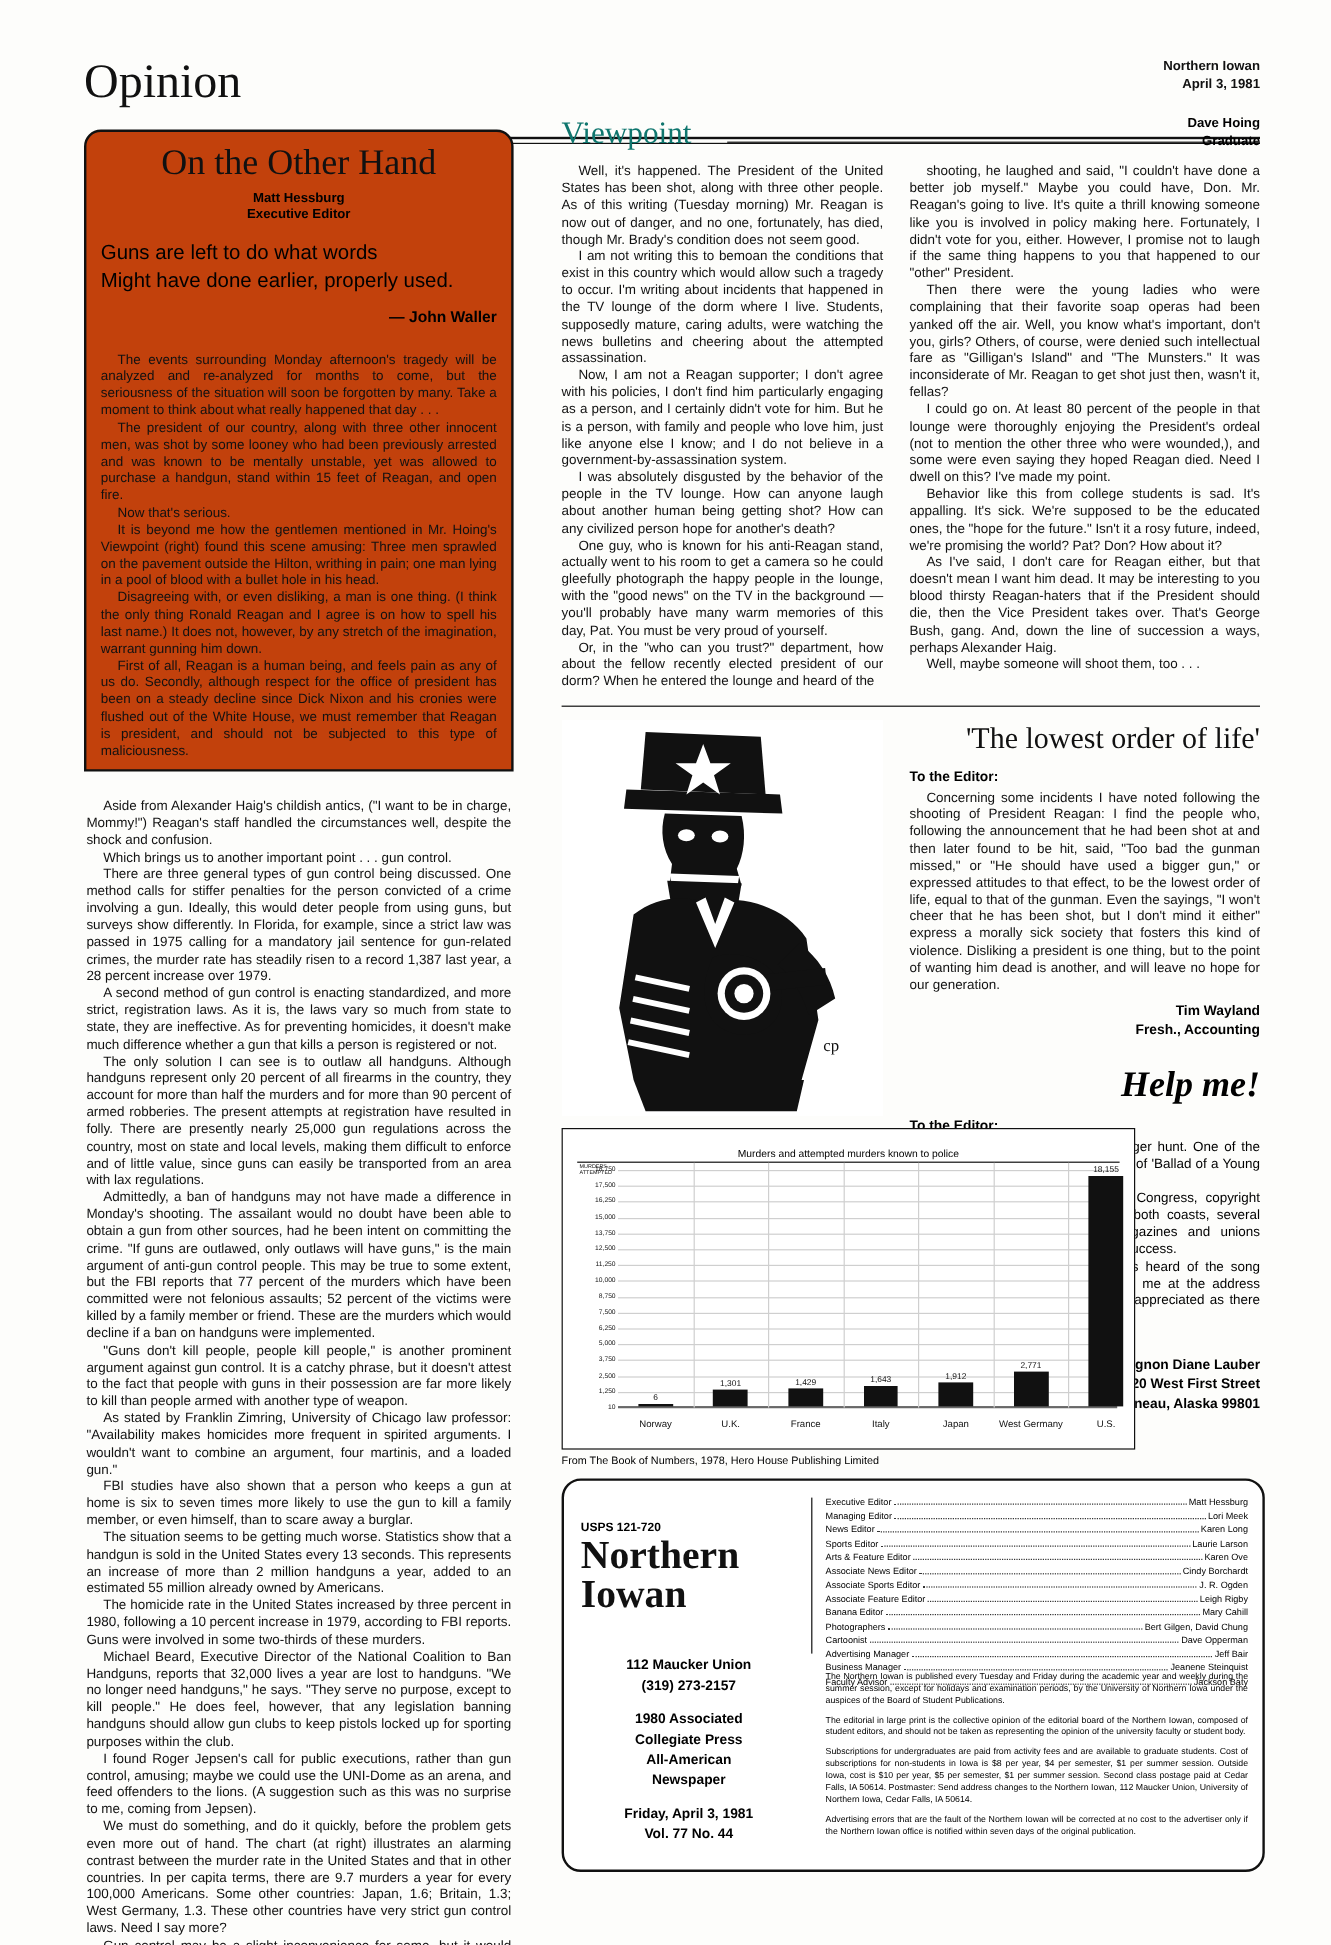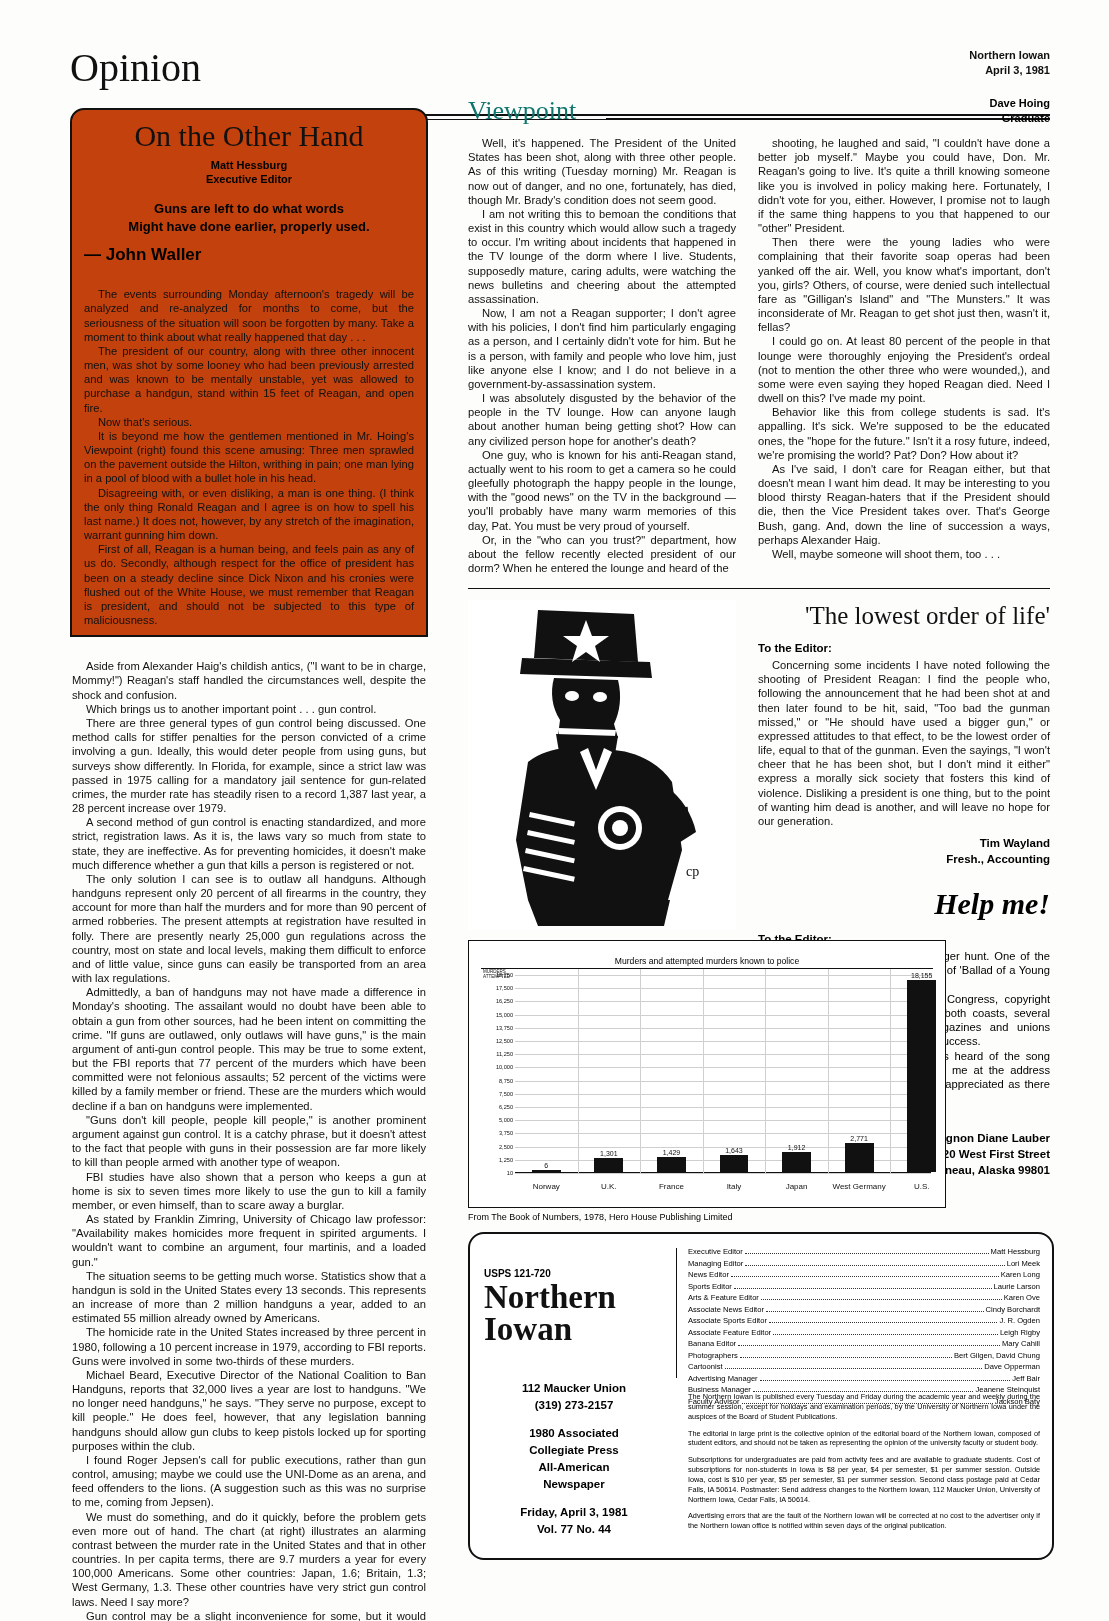--- a/index.html
+++ b/index.html
@@ -23,22 +23,22 @@
   
   .col1{position:absolute;left:70px;top:108px;width:358px;}
   .ooh-box{
     border:2px solid #111;border-radius:14px 14px 0 0;padding:10px 12px 8px 12px;
     background:#c2410c;
   }
   .ooh-title{
     font-family:"Liberation Serif", serif;font-size:30px;text-align:center;color:#111;line-height:1.05;
   }
   .ooh-author{text-align:center;font-size:11px;font-weight:bold;margin-top:6px;line-height:1.3;}
-  .ooh-head{text-align:center;font-size:13px;font-weight:bold;margin-top:14px;line-height:1.35;}
-  .ooh-byline{text-align:left;font-size:17px;font-weight:bold;margin-top:10px;}
+  .ooh-head{text-align:left;font-size:17px;font-weight:normal;margin-top:14px;line-height:1.35;}
+  .ooh-byline{text-align:right;font-size:13px;font-weight:bold;margin-top:10px;}
   .body-text{font-size:11.2px;line-height:1.265;color:#111;text-align:justify;}
   .body-text p{margin:0 0 0 0;text-indent:14px;}
   .col1 .body-text{margin-top:22px;}
   .col1-cont{margin-top:0;}
 
   
   .vp-head{position:absolute;left:468px;top:96px;width:582px;height:40px;}
   .vp-title{font-family:"Liberation Serif", serif;font-size:26px;color:#0f766e;display:inline-block;}
   .vp-rule{position:absolute;left:138px;right:0;top:22px;border-top:1.5px solid #111;}
   .vp-author{position:absolute;right:0;top:0;text-align:right;font-size:11px;font-weight:bold;line-height:1.35;}
@@ -138,22 +138,22 @@
       </div>
     </div>
     <div class="body-text col1-cont" style="padding:0 2px;">
       <p>Aside from  Alexander Haig's childish antics, ("I want to be in charge, Mommy!") Reagan's staff handled the circumstances well, despite the shock and confusion.</p>
       <p>Which brings us to another important point . . . gun control.</p>
       <p>There are three general types of gun control being discussed. One method calls for stiffer penalties for the person convicted of a crime involving a gun. Ideally, this would deter people from using guns, but surveys show differently. In Florida, for example, since a strict law was passed in 1975 calling for a mandatory jail sentence for gun-related crimes, the murder rate has steadily risen to a record 1,387 last year, a 28 percent increase over 1979.</p>
       <p>A second method of gun control is enacting standardized, and more strict, registration laws. As it is, the laws vary so much from state to state, they are ineffective. As for preventing homicides, it doesn't make much difference whether a gun that kills a person is registered or not.</p>
       <p>The only solution I can see is to outlaw all handguns. Although handguns represent only 20 percent of all firearms in the country, they account for more than half the murders and for more than 90 percent of armed robberies. The present attempts at registration have resulted in folly. There are presently nearly 25,000 gun regulations across the country, most on state and local levels, making them difficult to enforce and of little value, since guns can easily be transported from an area with lax regulations.</p>
       <p>Admittedly, a ban of handguns may not have made a difference in Monday's shooting. The assailant would no doubt have been able to obtain a gun from other sources, had he been intent on committing the crime. "If guns are outlawed, only outlaws will have guns," is the main argument of anti-gun control people. This may be true to some extent, but the FBI reports that 77 percent of the murders which have been committed were not felonious assaults; 52 percent of the victims were killed by a family member or friend. These are the murders which would decline if a ban on handguns were implemented.</p>
       <p>"Guns don't kill people, people kill people," is another prominent argument against gun control. It is a catchy phrase, but it doesn't attest to the fact that people with guns in their possession are far more likely to kill than people armed with another type of weapon.</p>
+      <p>As stated by Franklin Zimring, University of Chicago law professor: "Availability makes homicides more frequent in spirited arguments. I wouldn't want to combine an argument, four martinis, and a loaded gun."</p>
       <p>FBI studies have also shown that a person who keeps a gun at home is six to seven times more likely to use the gun to kill a family member, or even himself, than to scare away a burglar.</p>
-      <p>As stated by Franklin Zimring, University of Chicago law professor: "Availability makes homicides more frequent in spirited arguments. I wouldn't want to combine an argument, four martinis, and a loaded gun."</p>
       <p>The situation seems to be getting much worse. Statistics show that a handgun is sold in the United States every 13 seconds. This represents an increase of more than 2 million handguns a year, added to an estimated 55 million already owned by Americans.</p>
       <p>The homicide rate in the United States increased by three percent in 1980, following a 10 percent increase in 1979, according to FBI reports. Guns were involved in some two-thirds of these murders.</p>
       <p>Michael Beard, Executive Director of the National Coalition to Ban Handguns, reports that 32,000 lives a year are lost to handguns. "We no longer need handguns," he says. "They serve no purpose, except to kill people." He does feel, however, that any legislation banning handguns should allow gun clubs to keep pistols locked up for sporting purposes within the club.</p>
       <p>I found Roger Jepsen's call for public executions, rather than gun control, amusing; maybe we could use the UNI-Dome as an arena, and feed offenders to the lions. (A suggestion such as this was no surprise to me, coming from Jepsen).</p>
       <p>We must do something, and do it quickly, before the problem gets even more out of hand. The chart (at right) illustrates an alarming contrast between the murder rate in the United States and that in other countries. In per capita terms, there are 9.7 murders a year for every 100,000 Americans. Some other countries: Japan, 1.6; Britain, 1.3; West Germany, 1.3. These other countries have very strict gun control laws. Need I say more?</p>
       <p>Gun control may be a slight inconvenience for some, but it would seem a worthwhile cause if it could save even one life.</p>
     </div>
   </div>
 
   <div class="vp-head">

